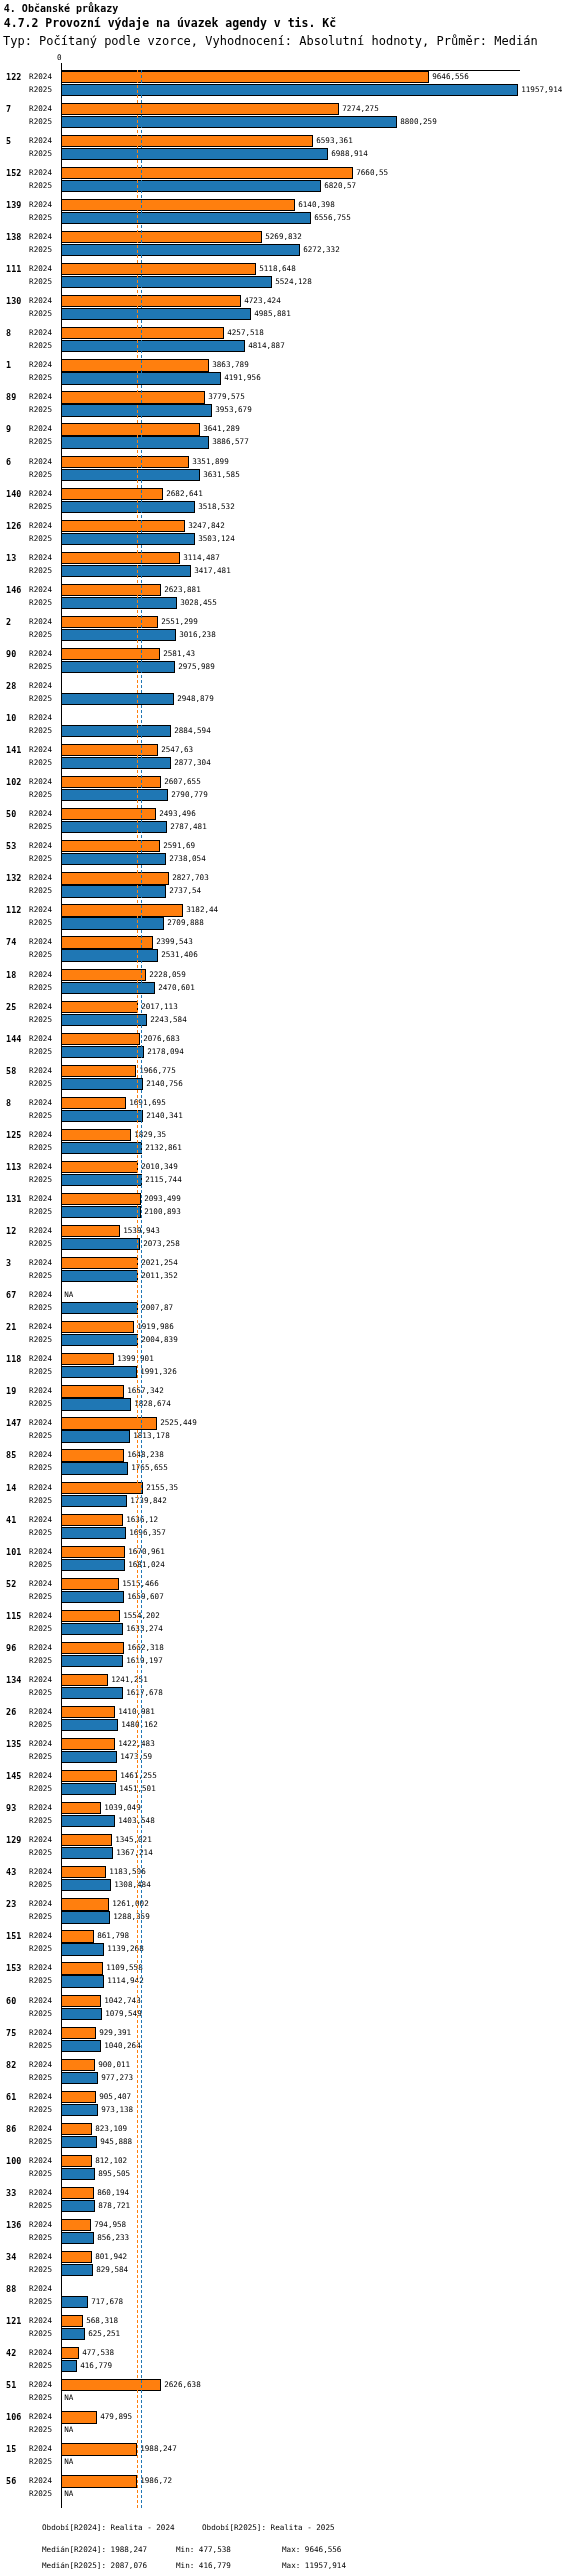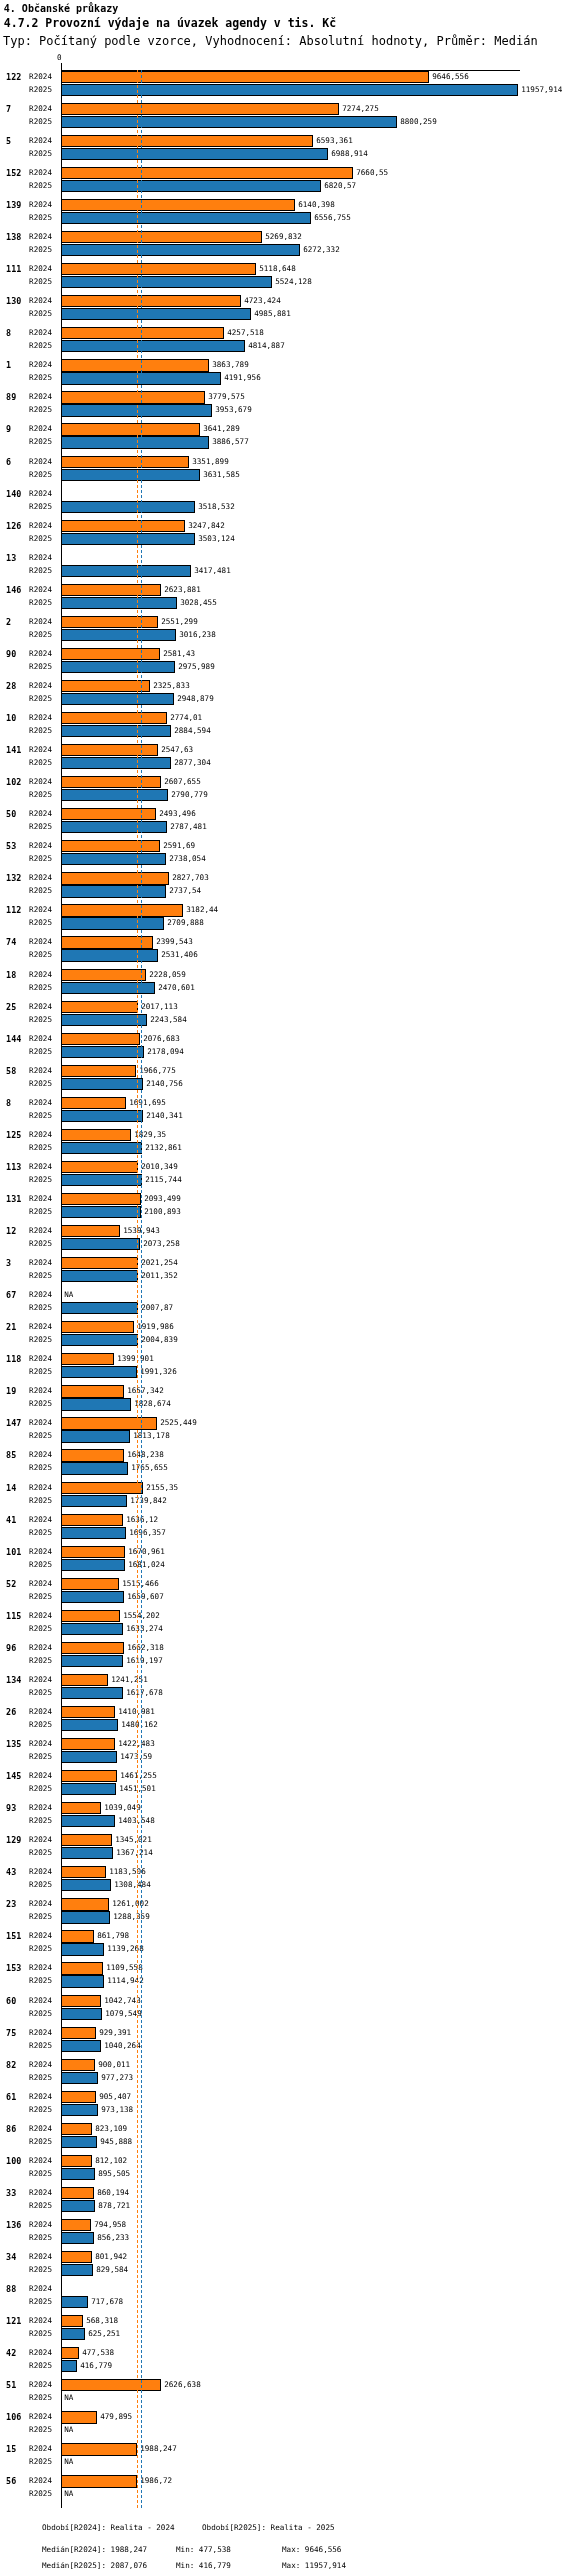--- a/index.html
+++ b/index.html
@@ -277,20 +277,24 @@
         <span class="bwrap">
           <span class="bar" style="width: 139px; background: rgb(31, 119, 180);"></span>
           <span class="val">3631,585</span>
         </span>
       </div>
     </div>
     <div class="grp">
       <div class="brow">
         <span class="gid">140</span>
         <span class="ser">R2024</span>
+        <span class="bwrap">
+          <span class="bar" style="width: 102px; background: rgb(255, 127, 14);"></span>
+          <span class="val">2682,641</span>
+        </span>
       </div>
       <div class="brow">
         <span class="gid"></span>
         <span class="ser">R2025</span>
         <span class="bwrap">
           <span class="bar" style="width: 134px; background: rgb(31, 119, 180);"></span>
           <span class="val">3518,532</span>
         </span>
       </div>
     </div>
@@ -309,20 +313,24 @@
         <span class="bwrap">
           <span class="bar" style="width: 134px; background: rgb(31, 119, 180);"></span>
           <span class="val">3503,124</span>
         </span>
       </div>
     </div>
     <div class="grp">
       <div class="brow">
         <span class="gid">13</span>
         <span class="ser">R2024</span>
+        <span class="bwrap">
+          <span class="bar" style="width: 119px; background: rgb(255, 127, 14);"></span>
+          <span class="val">3114,487</span>
+        </span>
       </div>
       <div class="brow">
         <span class="gid"></span>
         <span class="ser">R2025</span>
         <span class="bwrap">
           <span class="bar" style="width: 130px; background: rgb(31, 119, 180);"></span>
           <span class="val">3417,481</span>
         </span>
       </div>
     </div>
@@ -377,42 +385,34 @@
         <span class="bwrap">
           <span class="bar" style="width: 114px; background: rgb(31, 119, 180);"></span>
           <span class="val">2975,989</span>
         </span>
       </div>
     </div>
     <div class="grp">
       <div class="brow">
         <span class="gid">28</span>
         <span class="ser">R2024</span>
-        <span class="bwrap">
-          <span class="bar" style="width: 89px; background: rgb(255, 127, 14);"></span>
-          <span class="val">2325,833</span>
-        </span>
       </div>
       <div class="brow">
         <span class="gid"></span>
         <span class="ser">R2025</span>
         <span class="bwrap">
           <span class="bar" style="width: 113px; background: rgb(31, 119, 180);"></span>
           <span class="val">2948,879</span>
         </span>
       </div>
     </div>
     <div class="grp">
       <div class="brow">
         <span class="gid">10</span>
         <span class="ser">R2024</span>
-        <span class="bwrap">
-          <span class="bar" style="width: 106px; background: rgb(255, 127, 14);"></span>
-          <span class="val">2774,01</span>
-        </span>
       </div>
       <div class="brow">
         <span class="gid"></span>
         <span class="ser">R2025</span>
         <span class="bwrap">
           <span class="bar" style="width: 110px; background: rgb(31, 119, 180);"></span>
           <span class="val">2884,594</span>
         </span>
       </div>
     </div>

